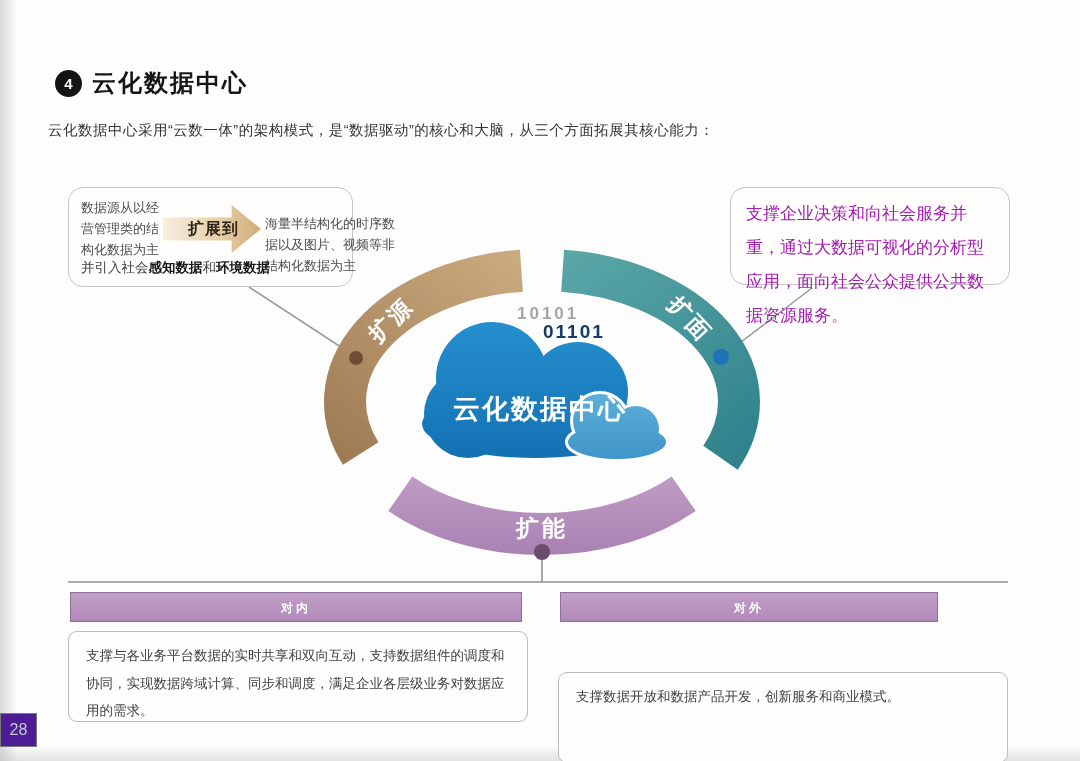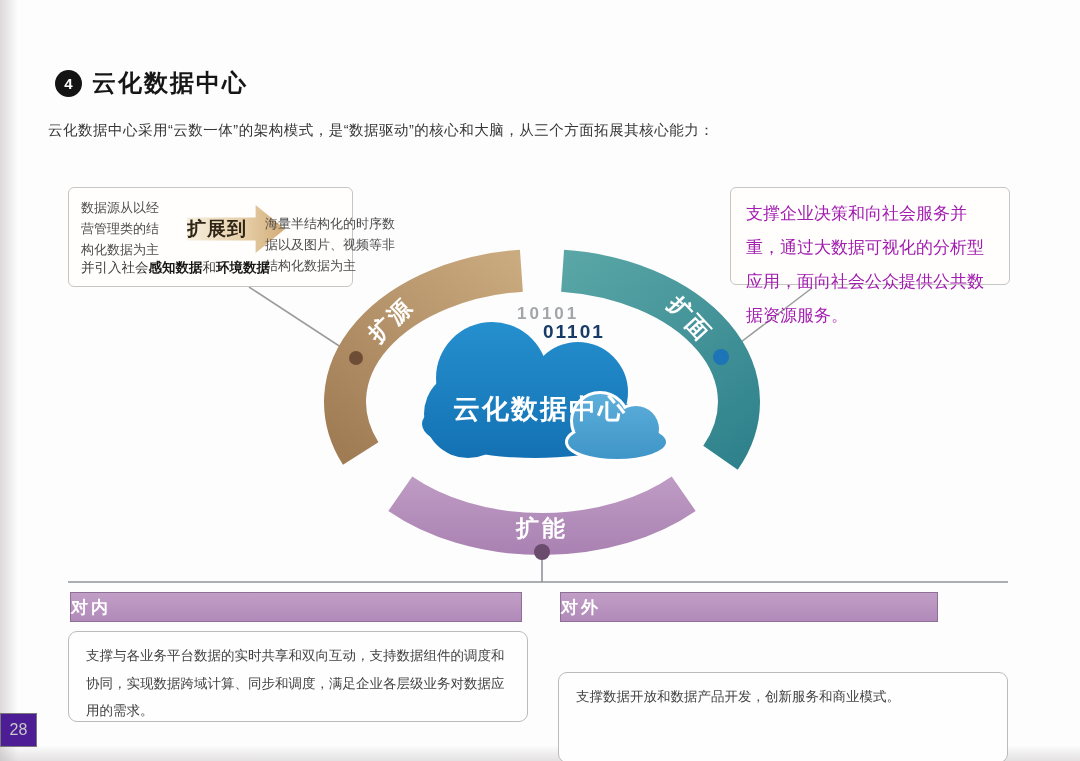--- a/index.html
+++ b/index.html
@@ -13,46 +13,46 @@
     background:linear-gradient(0deg,rgba(185,180,183,.38),rgba(255,255,255,0));pointer-events:none;}
 
   
   .sec-badge{position:absolute;left:55px;top:70px;width:27px;height:27px;border-radius:50%;
     background:#141414;color:#fff;font-size:15px;font-weight:bold;line-height:27px;text-align:center;}
   .sec-title{position:absolute;left:92px;top:69px;height:28px;line-height:28px;
     font-size:24px;font-weight:bold;color:#161616;letter-spacing:2px;}
   .intro{position:absolute;left:48px;top:121px;width:1000px;font-size:14.5px;color:#353535;letter-spacing:.5px;}
 
   
-  .callout{position:absolute;background:#fffefd;border:1.5px solid #c7c5c3;border-radius:6px;}
+  .callout{position:absolute;background:#fffefd;border:1.5px solid #c7c5c3;border-radius:15px;}
   .co-left{left:68px;top:187px;width:283px;height:98px;}
   .co-left .from{position:absolute;left:12px;top:9px;width:84px;font-size:13px;line-height:1.62;color:#4c4c4c;}
   .co-left .to{position:absolute;left:196px;top:9px;width:132px;font-size:13px;line-height:1.62;color:#4c4c4c;margin-top:16px;}
   .arrow{position:absolute;left:94px;top:17px;width:98px;height:48px;
     background:linear-gradient(90deg,#f7efdf,#e5cda6 60%,#d2ab76);
     clip-path:polygon(0 26%,70% 26%,70% 0,100% 50%,70% 100%,70% 74%,0 74%);
-    color:#2e2517;font-size:19px;font-weight:bold;line-height:48px;text-align:left;
-    padding-right:0;box-sizing:border-box;letter-spacing:1px;margin-left:24px;}
+    color:#2e2517;font-size:16px;font-weight:bold;line-height:48px;text-align:right;
+    padding-right:0;box-sizing:border-box;letter-spacing:1px;}
   .arrow span{display:inline-block;margin-right:22px;}
   .co-left .note{position:absolute;left:12px;top:71px;width:300px;font-size:13.5px;color:#3c3c3c;}
   .co-left .note b{color:#151515;}
   .co-right{left:730px;top:187px;width:280px;height:98px;box-sizing:border-box;padding:9px 15px;}
   .co-right .txt{font-size:17px;line-height:2.0;color:#a21caf;}
 
   
   .diagram-svg{position:absolute;left:0;top:0;}
   .arc-label{font-family:"Liberation Sans","DejaVu Sans",sans-serif;font-size:23px;font-weight:bold;fill:#ffffff;letter-spacing:3px;}
   .bin-top{font-size:17px;font-weight:bold;fill:#a2a6ab;letter-spacing:3px;}
   .bin-bottom{font-size:19px;font-weight:bold;fill:#173a66;letter-spacing:2px;}
   .cloud-label{font-size:27px;font-weight:bold;fill:#ffffff;letter-spacing:2px;}
 
   
-  .banner{position:absolute;top:592px;height:30px;line-height:30px;text-align:left;
+  .banner{position:absolute;top:592px;height:30px;line-height:30px;text-align:center;
     background:linear-gradient(180deg,#c19ec6,#b18ab9);border:1px solid #8e6f97;
-    color:#fff;font-size:17px;font-weight:bold;letter-spacing:3px;box-sizing:border-box;}
+    color:#fff;font-size:12px;font-weight:bold;letter-spacing:3px;box-sizing:border-box;}
   .banner-left{left:70px;width:452px;}
   .banner-right{left:560px;width:378px;}
   .body-box{position:absolute;top:631px;height:91px;background:#fffefe;border:1.5px solid #bdbbba;
     border-radius:9px;box-sizing:border-box;padding:10px 17px;font-size:13.5px;line-height:2.05;color:#424242;}
   .bb-left{left:68px;width:460px;}
   .bb-right{left:558px;width:450px;margin-top:41px;}
 
   .page-num{position:absolute;left:0;top:713px;width:37px;height:34px;background:#4c1d95;
     border:1px solid #787878;box-sizing:border-box;color:#c9c9c9;font-size:16px;
     line-height:32px;text-align:center;}

